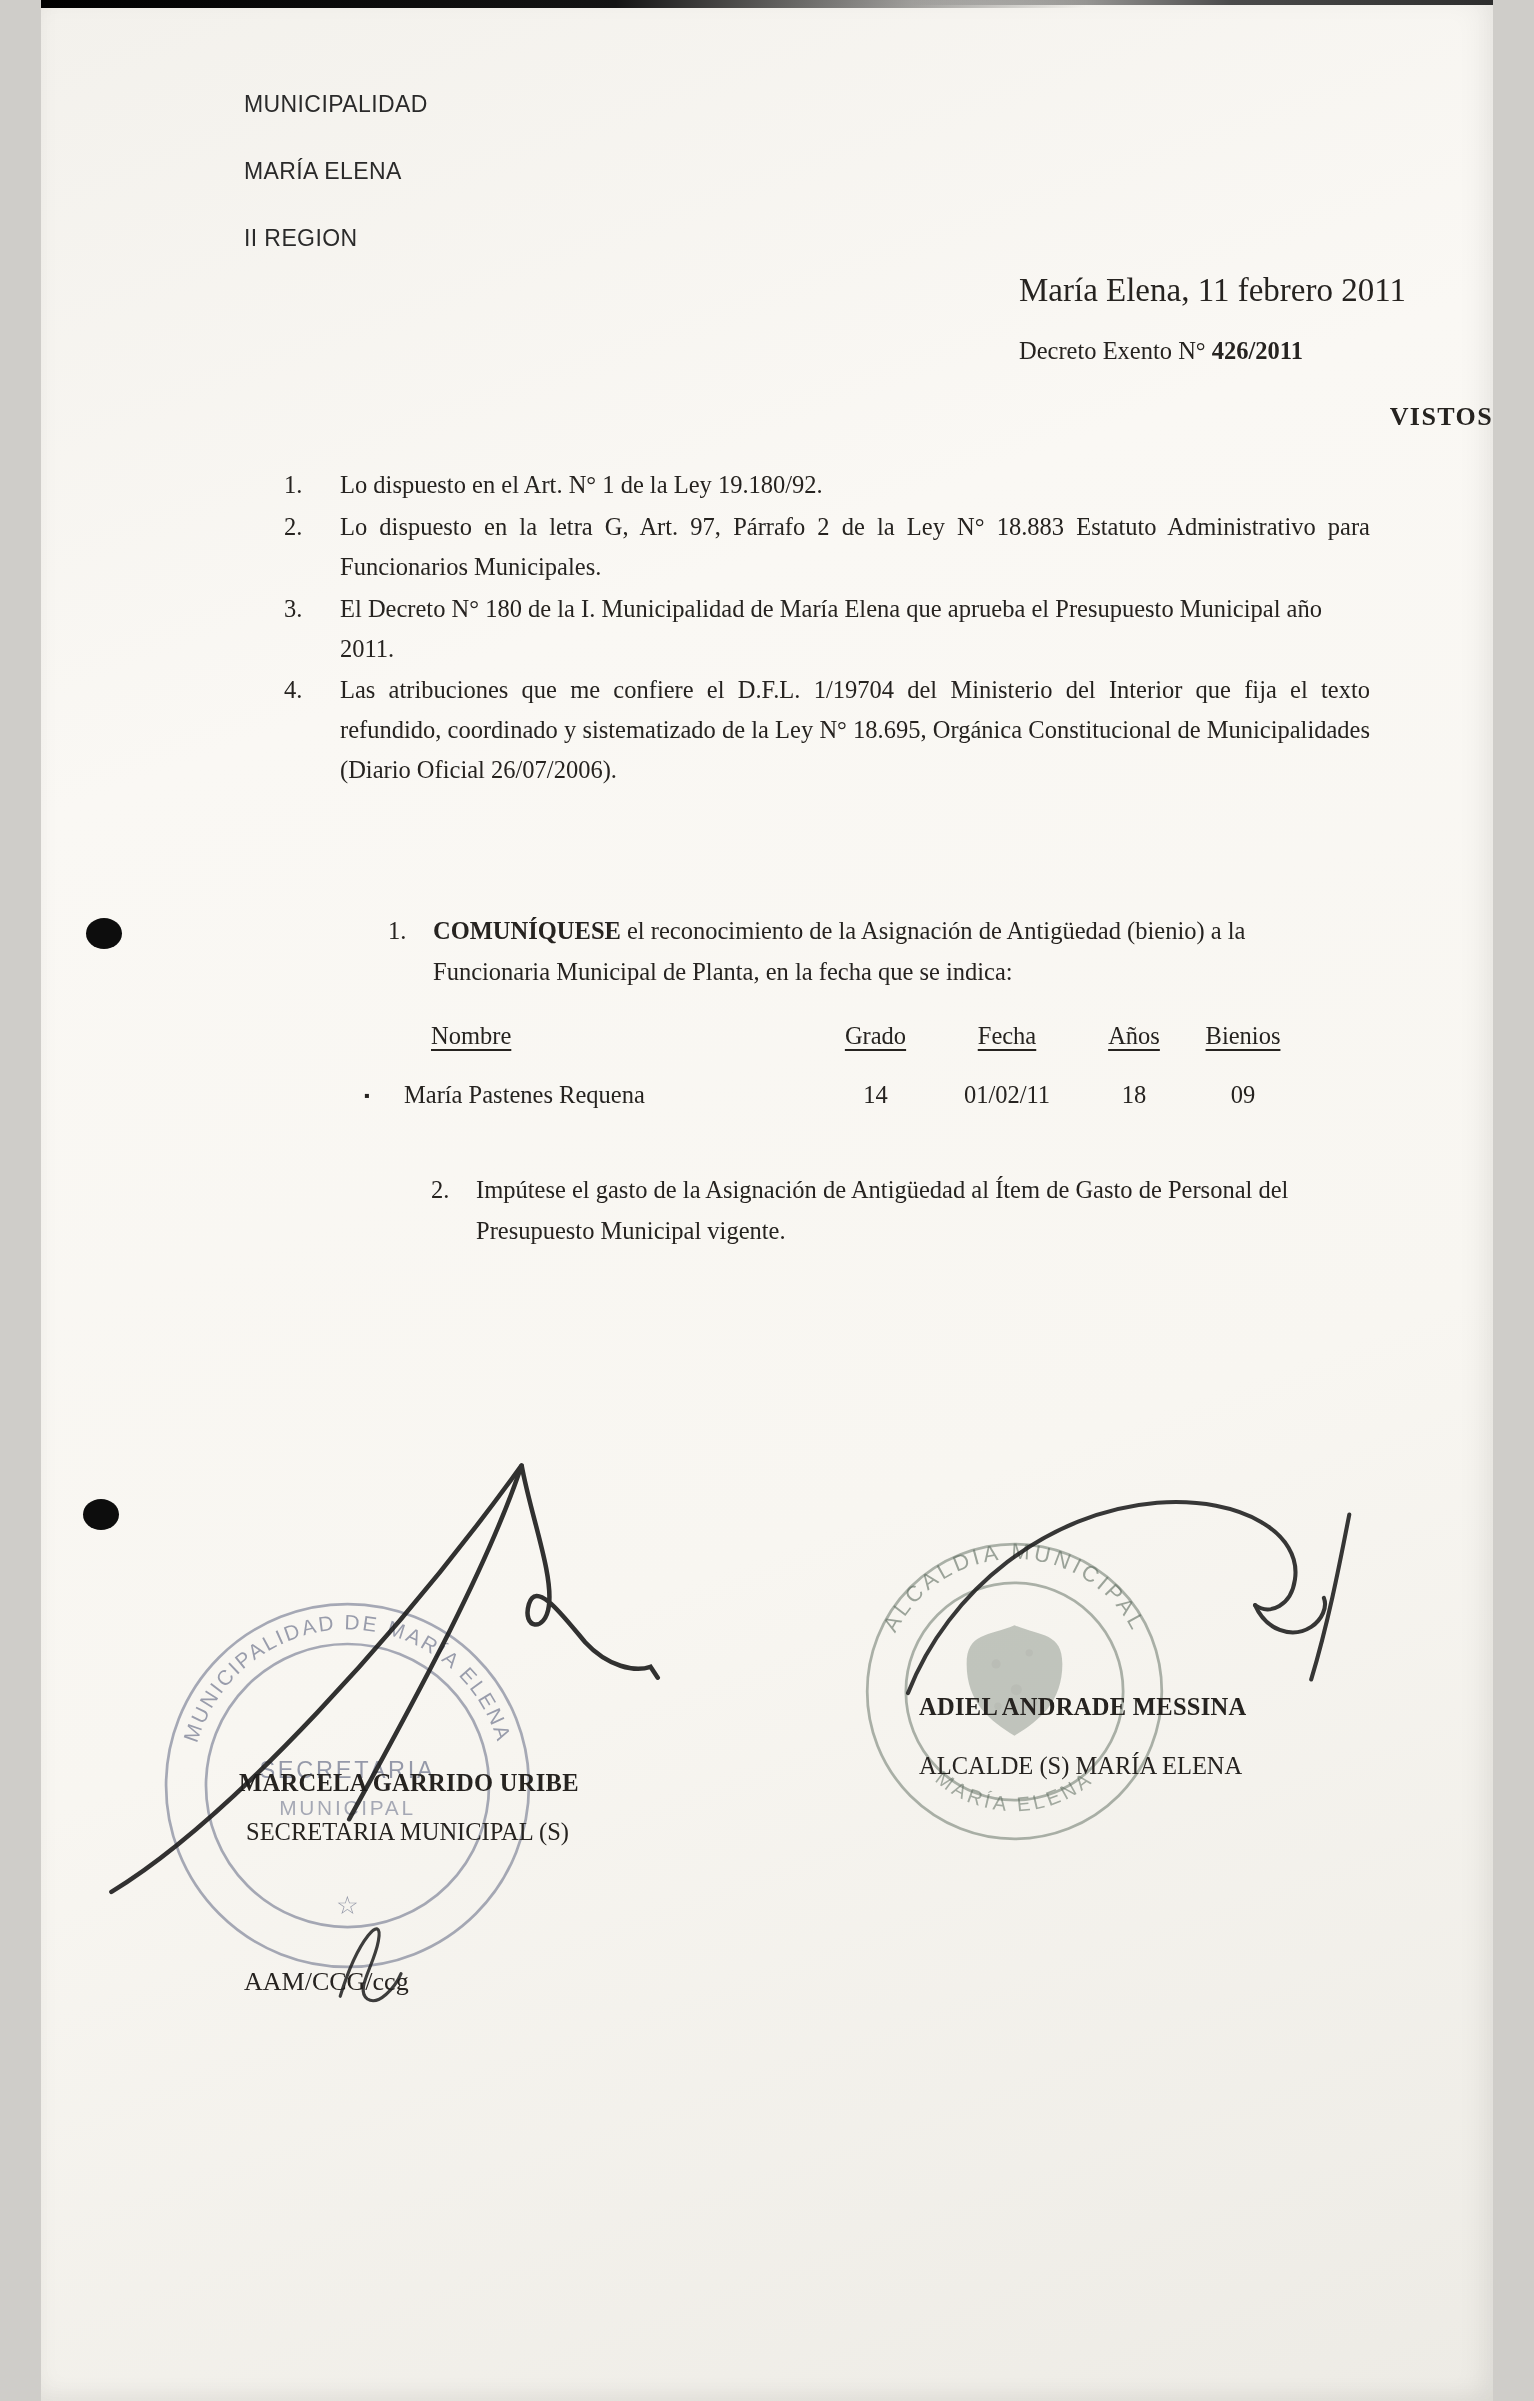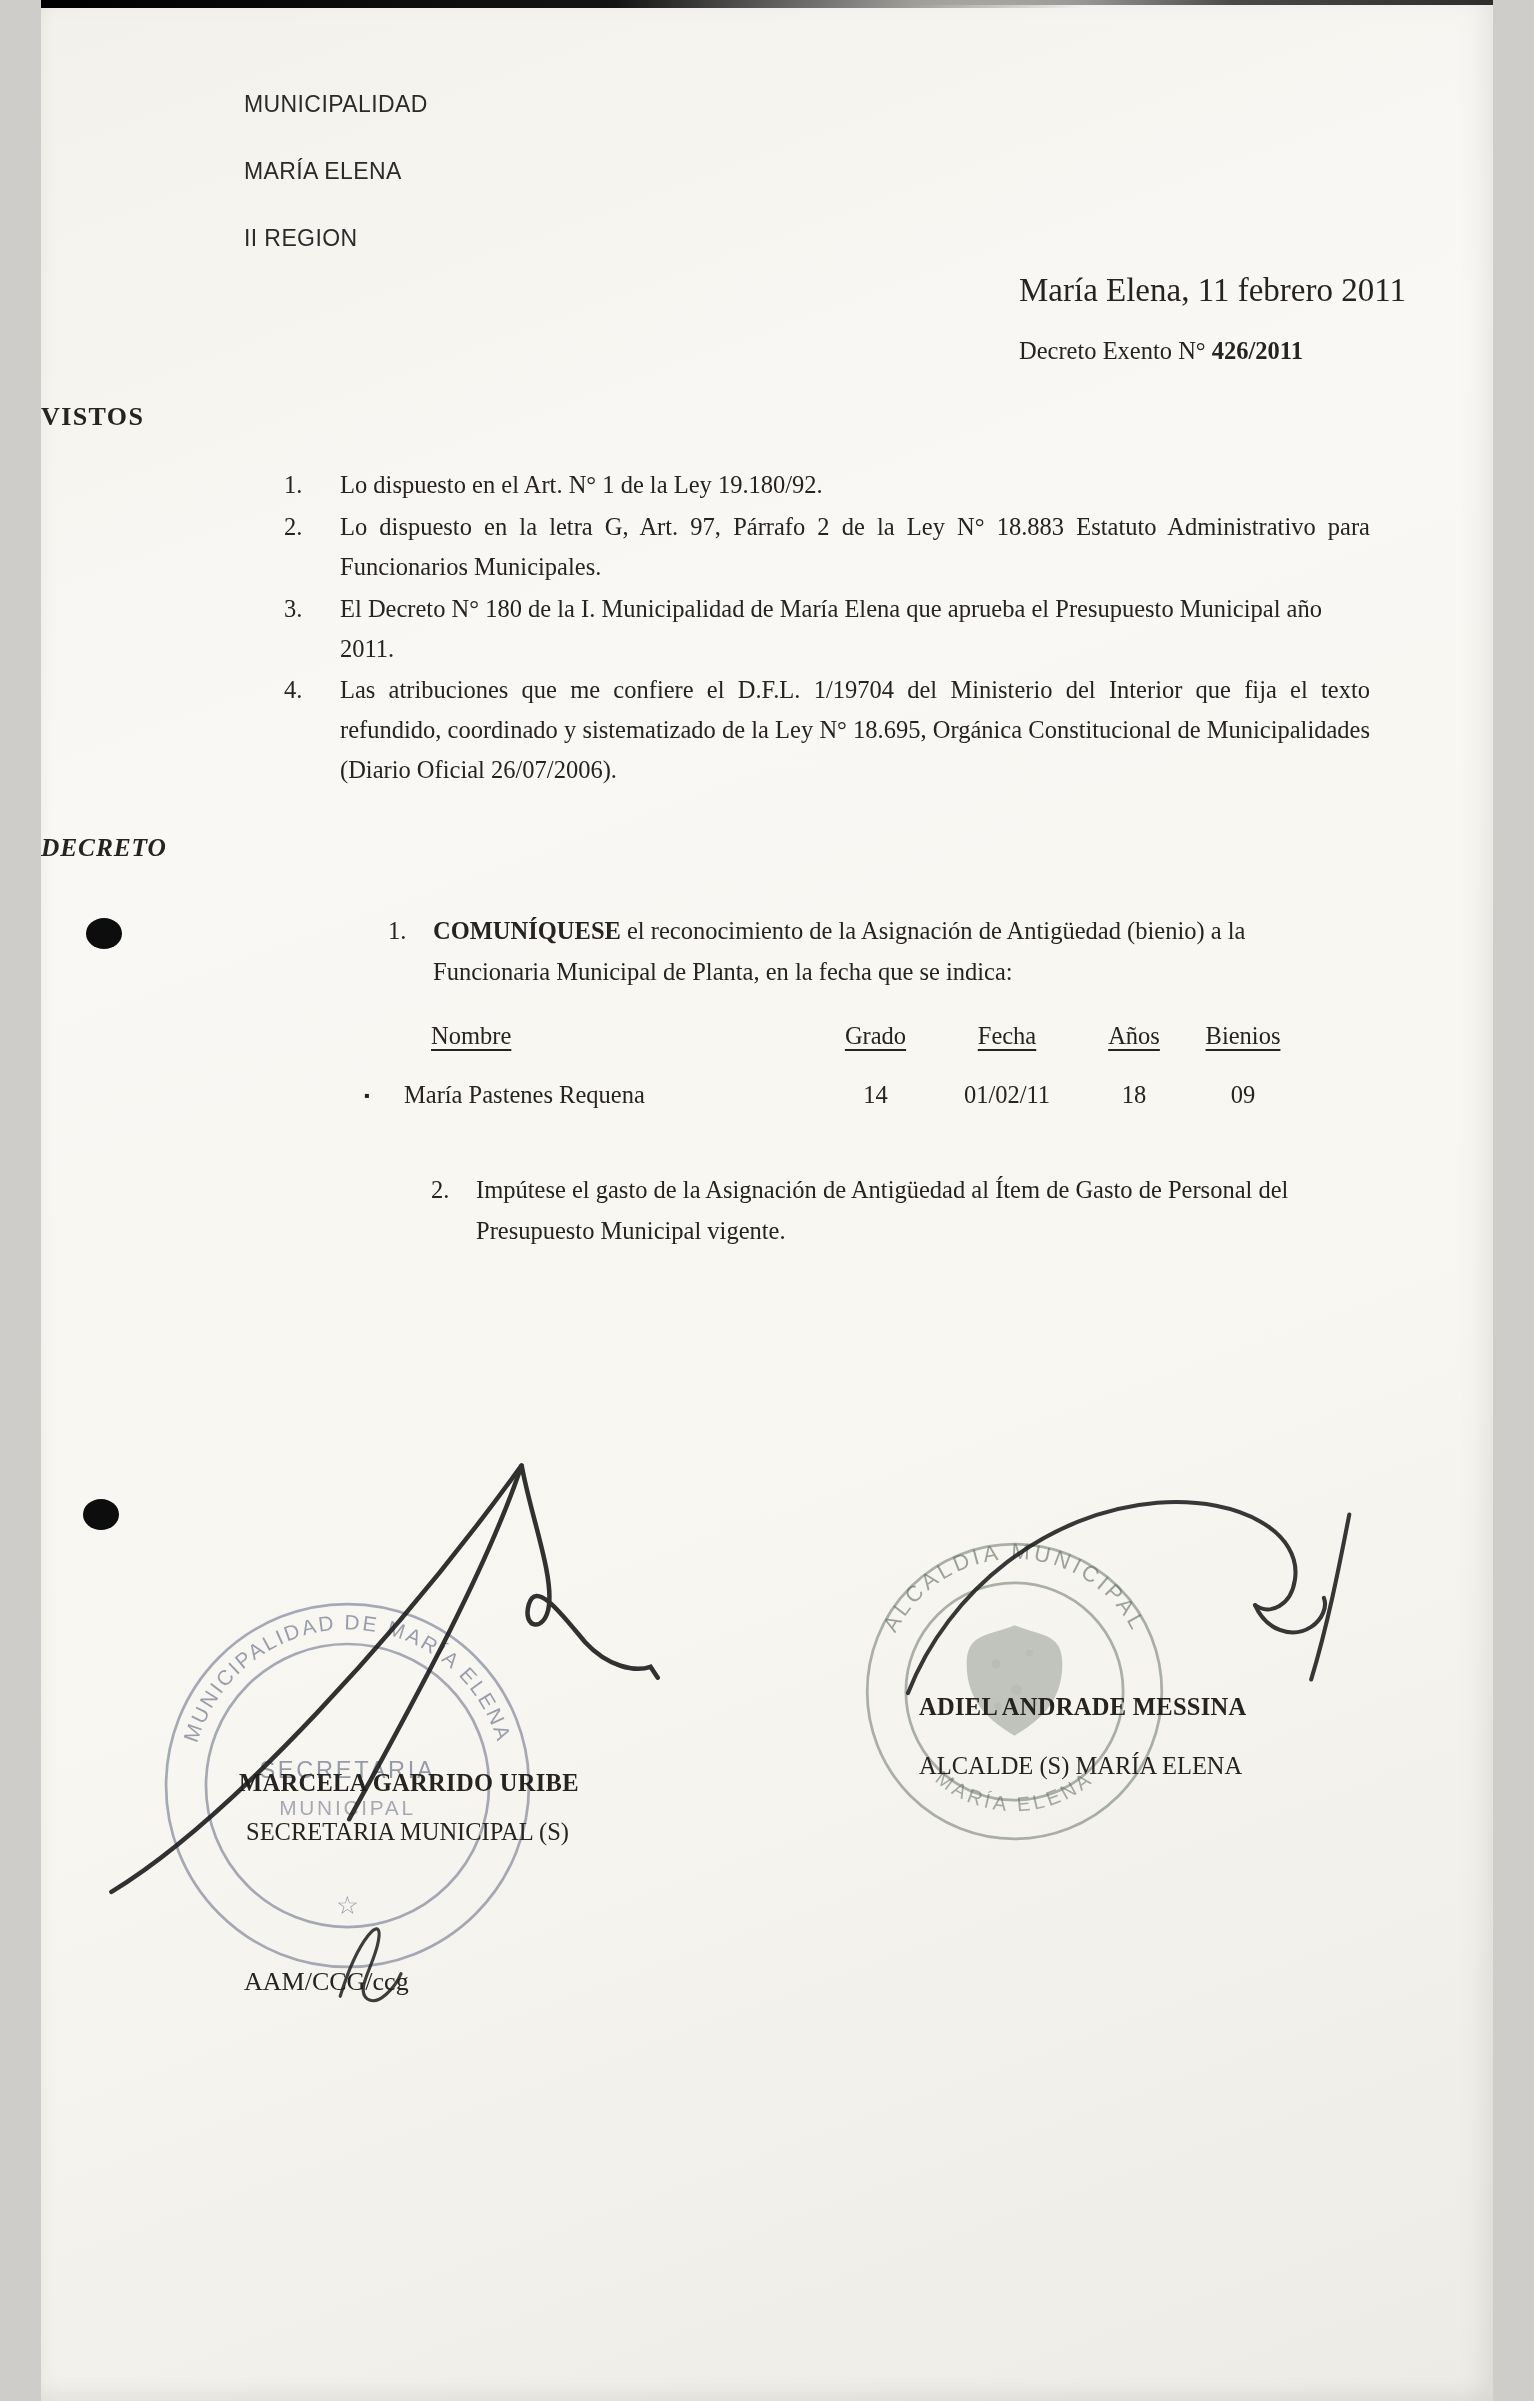--- a/index.html
+++ b/index.html
@@ -8,21 +8,21 @@
     position: relative;
     width: 1452px; height: 2401px;
     margin: 0 auto;
     background: linear-gradient(160deg, #f3f1ec 0%, #faf8f4 28%, #f8f6f1 62%, #edebe5 100%);
     font-family: "Liberation Serif", serif;
     color: #262320;
     overflow: hidden;
     box-shadow: inset -12.7px 0 27px rgba(0,0,0,0.05), inset 0 -9px 22px rgba(0,0,0,0.04);
   }
   .b { font-weight: bold; }
-  .c { position:absolute; left:0; right:8px; text-align:left; }
+  .c { position:absolute; left:0; right:0; text-align:right; }
 
   
   .scan-edge-a { position:absolute; top:0; left:0; width:72%; height:8.2px;
     background: linear-gradient(90deg,#000 0%, #141414 55%, rgba(20,20,20,0) 100%); }
   .scan-edge-b { position:absolute; top:0; right:0; width:40%; height:4.5px;
     background: linear-gradient(90deg, rgba(60,60,60,0) 0%, #4a4a4a 55%, #2d2d2d 100%); }
   .hole { position:absolute; width:36px; height:31px; border-radius:50%; background:#0d0d0d; }
   .hole-1 { left:45px; top:918px; }
   .hole-2 { left:42px; top:1499px; }
 
@@ -120,21 +120,20 @@
     <div class="li">
       <span class="num">3.</span>
       <span class="txt">El Decreto N° 180 de la I. Municipalidad de María Elena que aprueba el Presupuesto Municipal año 2011.</span>
     </div>
     <div class="li j">
       <span class="num">4.</span>
       <span class="txt">Las atribuciones que me confiere el D.F.L. 1/19704 del Ministerio del Interior que fija el texto refundido, coordinado y sistematizado de la Ley N° 18.695, Orgánica Constitucional de Municipalidades (Diario Oficial 26/07/2006).</span>
     </div>
   </div>
 
-  <div class="decreto-title c">DECRETO</div>
 
   <div class="d-item d1">
     <span class="num">1.</span>
     <span class="txt"><b>COMUNÍQUESE</b><span> el reconocimiento de la Asignación de Antigüedad (bienio) a la Funcionaria Municipal de Planta, en la fecha que se indica:</span></span>
   </div>
 
   <div class="atable">
     <div class="r thead">
       <span class="cb"></span>
       <span class="cn u">Nombre</span>

